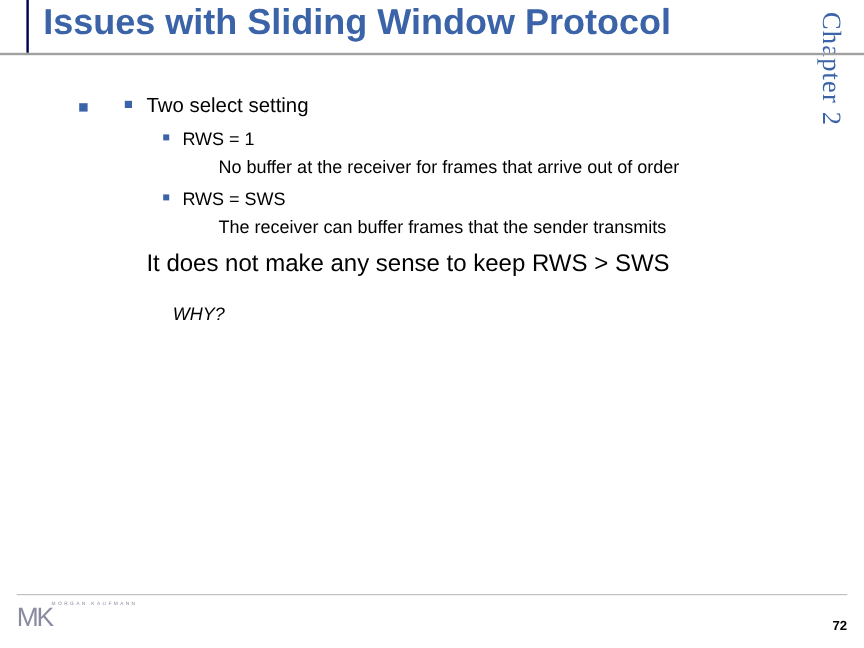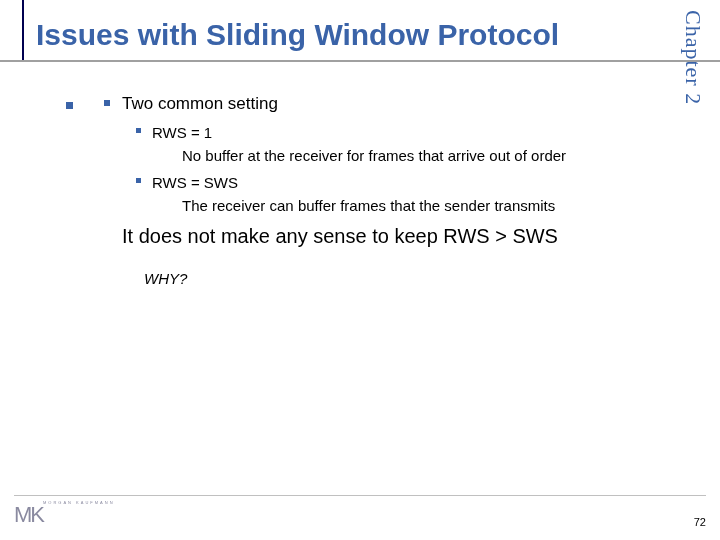--- a/index.html
+++ b/index.html
@@ -11,21 +11,21 @@
     position: relative;
     overflow: hidden;
   }
   .slide {
     width: 100%;
     height: 100%;
     position: relative;
   }
   .title-bar {
     position: relative;
-    padding: 18px 0 8px 36px;
+    padding: 2px 0 8px 36px;
   }
   .title-accent-top {
     position: absolute;
     left: 0;
     top: 0;
     width: 24px;
     height: 100%;
     border-right: 2px solid #000050;
   }
   .title-accent-bottom {
@@ -144,21 +144,21 @@
     color: #8a8aa0;
     margin-top: -2px;
   }
   .logo-wrap {
     display: flex;
     flex-direction: row;
     align-items: flex-start;
   }
   .pagenum {
     font-size: 11px;
-    font-weight: normal;
+    font-weight: bold;
     color: #000;
   }
 </style>
 </head>
 <body>
 
 <div class="slide">
 
   <div class="chapter-band">Chapter 2</div>
 
@@ -167,21 +167,21 @@
     <h1 class="slide-title">Issues with Sliding Window Protocol</h1>
     <div class="title-accent-bottom"></div>
   </div>
 
   <div class="content">
 
     <ul class="lvl1">
       <li>
         <ul class="lvl2">
           <li>
-            <span>Two common setting</span>
+            <span>Two select setting</span>
             <ul class="lvl3">
               <li>
                 <span>RWS = 1</span>
                 <span class="desc">No buffer at the receiver for frames that arrive out of order</span>
               </li>
               <li>
                 <span>RWS = SWS</span>
                 <span class="desc">The receiver can buffer frames that the sender transmits</span>
               </li>
             </ul>

